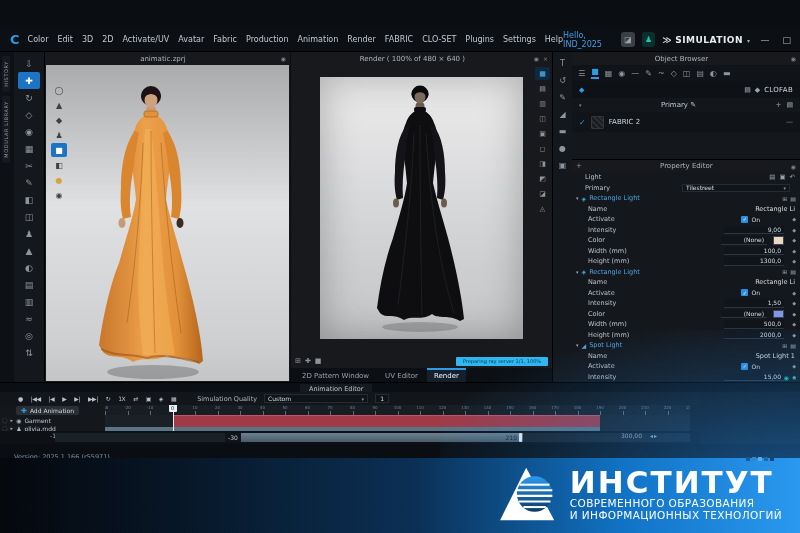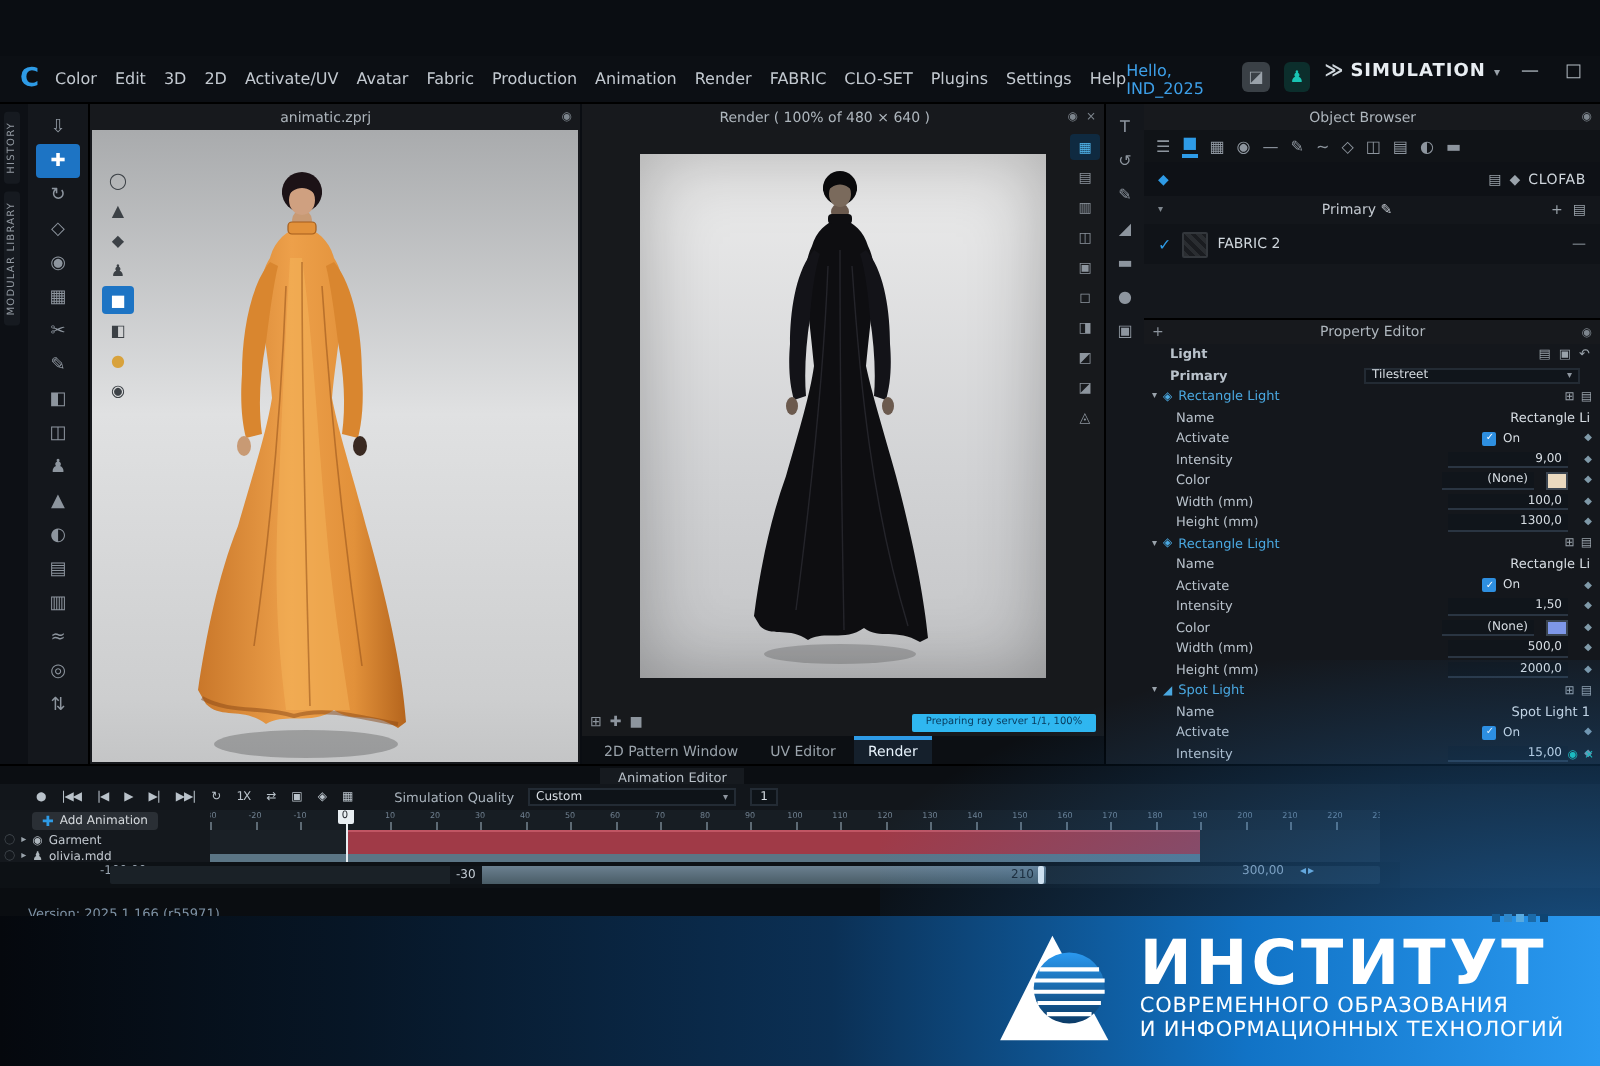--- a/index.html
+++ b/index.html
@@ -7,21 +7,21 @@
     font-family:"DejaVu Sans", sans-serif; }
   .screen { position:relative; width:800px; height:533px; background:#0a0d12; }
 
   
   .menubar { position:absolute; left:0; top:28px; width:800px; height:24px;
     background:#0c0f14; border-bottom:1px solid #000; display:flex; align-items:center;
     padding:0 6px; }
   .logo { color:#2e9be6; font-size:13px; font-weight:bold; margin:0 8px 0 4px; }
   #menu-items { display:flex; gap:9px; }
   .mi { font-size:8px; color:#c3c9d0; white-space:nowrap; }
-  .mb-right { margin-left:auto; display:flex; gap:7px; }
+  .mb-right { margin-left:auto; display:flex; align-items:center; gap:7px; }
   .greeting { font-size:8px; color:#3d9fe8; }
   .chip { width:17px; height:15px; border-radius:3px; display:flex; align-items:center;
     justify-content:center; font-size:8px; }
   .chip.gray { background:#3a4046; color:#9aa2aa; }
   .chip.teal { background:#0c2e2c; color:#19c5b4; }
   .sim { font-size:9px; color:#e8edf2; font-weight:bold; letter-spacing:.5px; }
   .sim .chev { color:#cfd6dc; margin-right:3px; }
   .sim .dd { font-size:6px; color:#9aa2aa; margin-left:4px; }
   .winbtn { font-size:9px; color:#aeb6be; padding:0 3px; }
 
@@ -94,21 +94,21 @@
   .ob-item .chk { color:#2e9be6; font-size:8px; }
   .thumb { width:13px; height:13px; border-radius:1px;
     background:repeating-linear-gradient(45deg,#2a2d31 0 2px,#1a1c20 2px 4px); border:1px solid #33373c; }
   .ob-item .iname { font-size:7px; color:#cfd6dc; }
   .ob-item .more { margin-left:auto; color:#8d959e; font-size:7px; }
 
   .propedit { position:relative; height:222px; background:#14171c; overflow:hidden; }
   .pe-head { height:12px; display:flex; align-items:center; background:#17191d; }
   .pe-plus { font-size:7px; color:#8d959e; margin-left:4px; }
   .pe-row { height:10.5px; display:flex; align-items:center; font-size:6.5px; color:#b9c2cb; padding:0 5px; position:relative; }
-  .pe-row .rlabel { margin-left:8px;font-weight:bold; }
+  .pe-row .rlabel { margin-left:8px; }
   .pe-row .ricons { margin-left:auto; display:flex; gap:4px; color:#9aa3ab; font-size:6.5px; }
   .pe-dd { position:absolute; right:10px; width:108px; height:8.5px; background:#10151b; border:1px solid #232b34;
     display:flex; align-items:center; font-size:6px; color:#d7dde3; padding:0 3px; }
   .pe-dd .dd { margin-left:auto; font-size:5px; color:#8d959e; }
   .sec-head { height:10.5px; display:flex; align-items:center; gap:3px; padding:0 4px; font-size:6.5px; }
   .sec-head .caret { font-size:5px; color:#9aa3ab; }
   .sec-head .sic { font-size:6px; color:#4aa8e0; }
   .sec-head .stitle { color:#4aa8e0; }
   .sec-head .ricons { margin-left:auto; display:flex; gap:3px; color:#9aa3ab; font-size:6px; }
   .lrow { height:10.5px; display:flex; align-items:center; font-size:6.5px; color:#b9c2cb; position:relative; }

